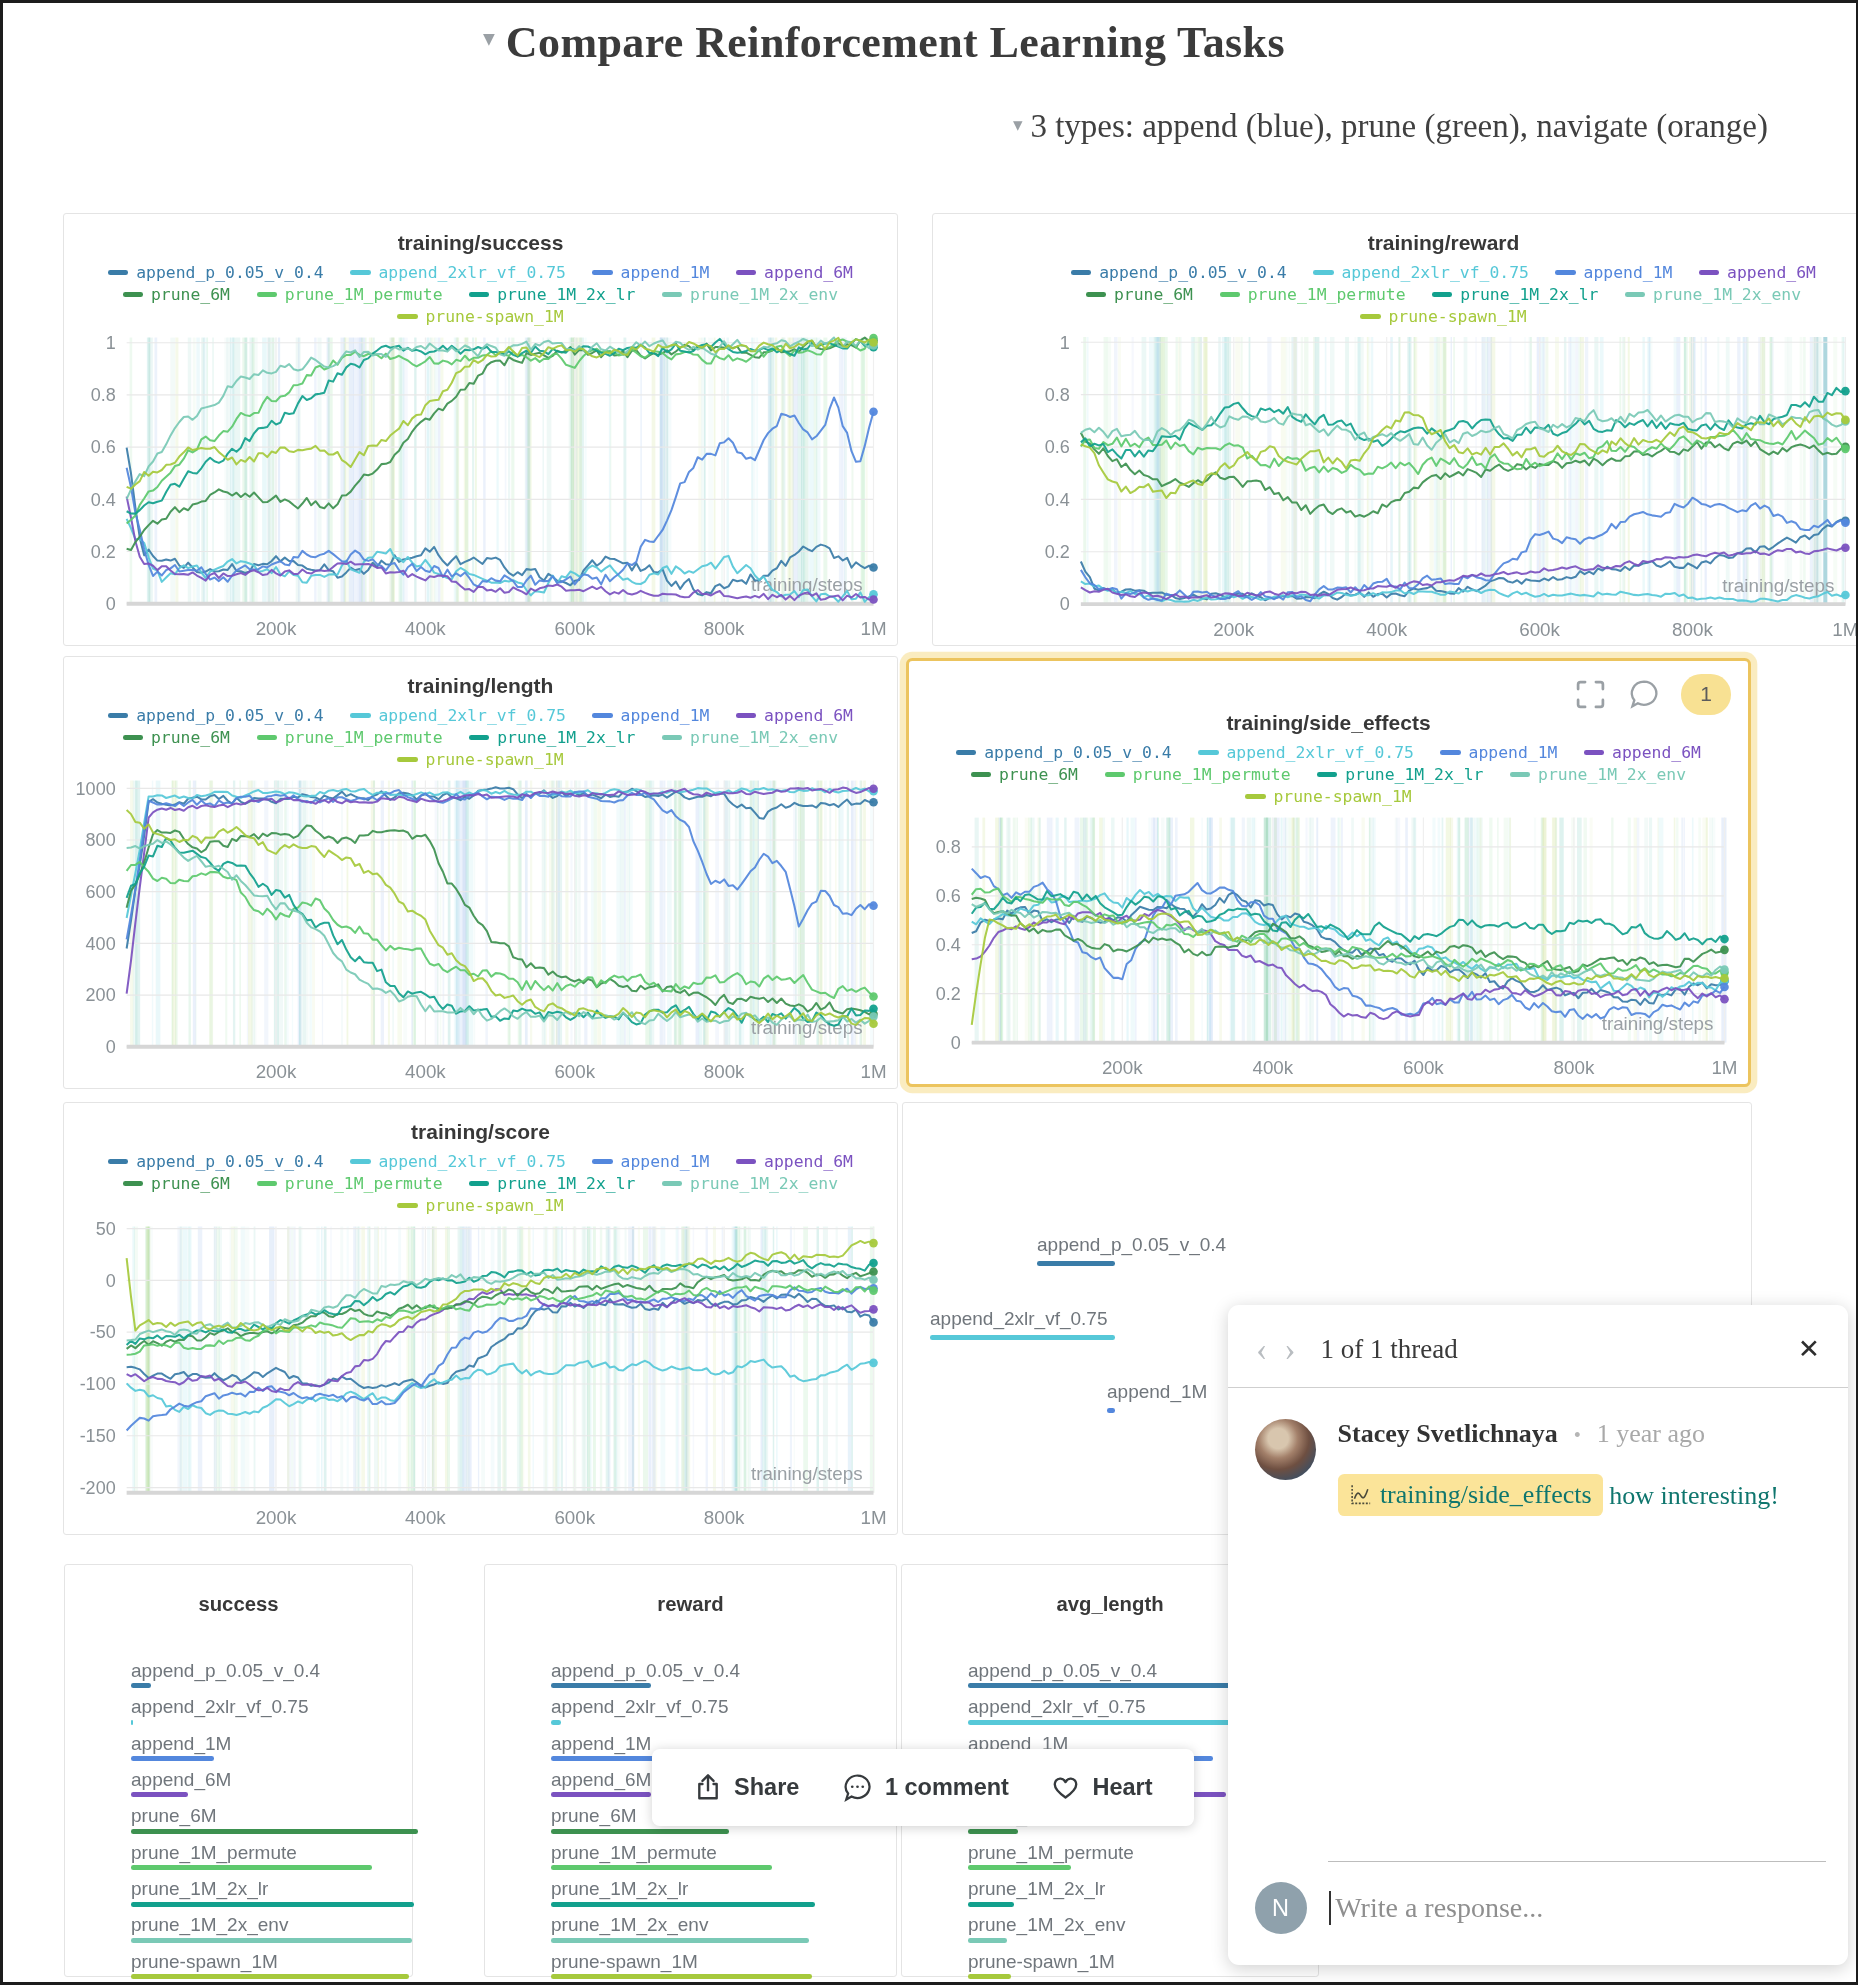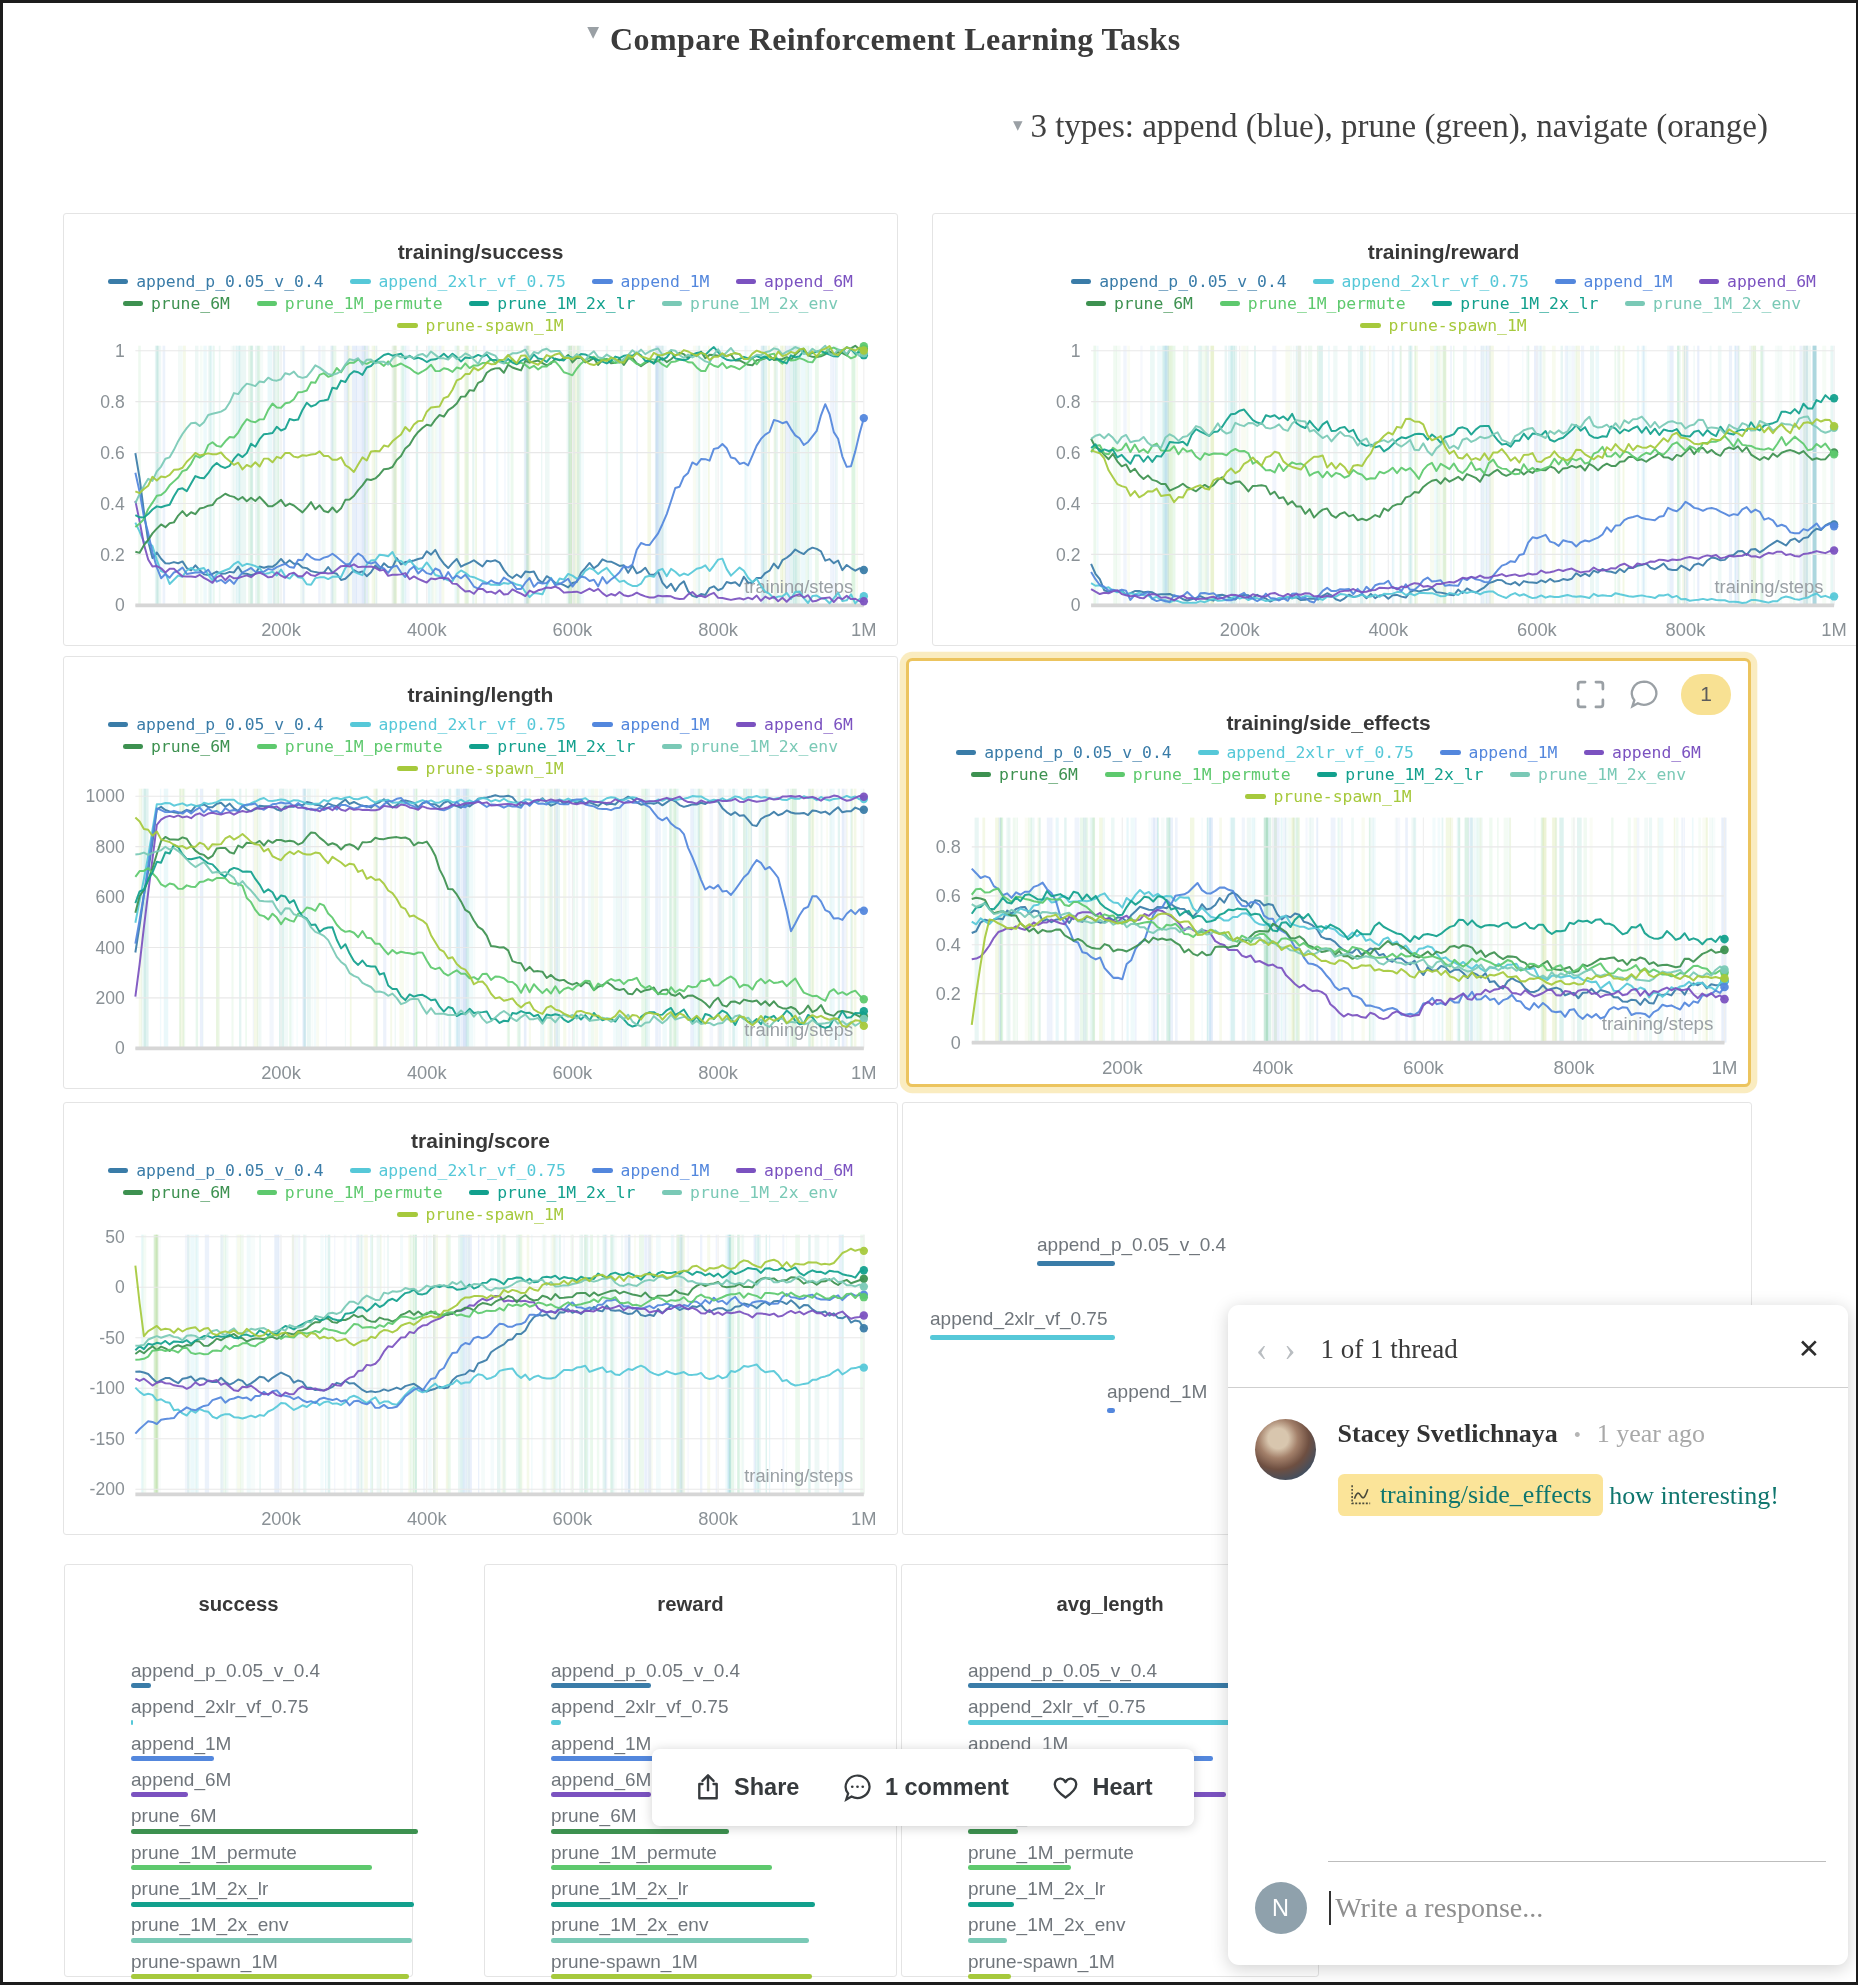--- a/index.html
+++ b/index.html
@@ -1,26 +1,26 @@
 <!DOCTYPE html>
 <html style="font-size:12.5px"><head>
 <meta charset="utf-8">
 <style>
   html,body{margin:0;padding:0;background:#ffffff;}
   body{width:1859px;height:1985px;position:relative;font-family:"Liberation Sans",sans-serif;overflow:hidden;}
   .frame{position:absolute;inset:0;border:3.1px solid #1c1c1c;pointer-events:none;z-index:50;}
   .titlerow{position:absolute;left:0;top:17px;width:1768px;text-align:center;color:#3b3b3b;}
   .titlerow .caret{color:#9aa0a5;font-size:23.5px;vertical-align:11px;margin-right:11px;}
-  .titlerow h1{display:inline;font-family:"Liberation Serif",serif;font-weight:600;font-size:32px;letter-spacing:0.4px;}
+  .titlerow h1{display:inline;font-family:"Liberation Serif",serif;font-weight:600;font-size:44px;letter-spacing:0.4px;}
   .subrow{position:absolute;left:0;top:108px;width:1768px;text-align:right;color:#404040;}
   .subrow .caret{color:#9aa0a5;font-size:19px;vertical-align:6.3px;margin-right:7.8px;}
   .subrow .sub{display:inline;font-family:"Liberation Serif",serif;font-weight:500;font-size:33px;}
   .panel{position:absolute;background:#fff;border:1.6px solid #e4e4e4;border-radius:3.1px;box-sizing:border-box;display:flex;flex-direction:column;}
   .panel.hl{border:3.9px solid #ecc45e;border-radius:6.3px;box-shadow:0 0 0 6.3px rgba(245,220,140,.55);}
-  .ptitle{text-align:center;font-weight:bold;font-size:21px;color:#383838;margin-top:26px;}
+  .ptitle{text-align:center;font-weight:bold;font-size:21px;color:#383838;margin-top:17px;}
   .legend{display:flex;flex-direction:column;align-items:center;gap:3.1px;margin-top:7.8px;}
   .legend .lrow{display:flex;gap:26.6px;justify-content:center;}
   .legend .litem{display:flex;align-items:center;gap:7.8px;font-family:"DejaVu Sans Mono",monospace;font-size:16.4px;}
   .legend .swatch{width:20.3px;height:5.5px;border-radius:2.3px;display:inline-block;}
   svg.plot{flex:1 1 auto;width:100%;}
   .barpanel .ptitle{font-size:20.3px;}
   .bars{position:relative;flex:1;}
   .blabel{position:absolute;font-size:19px;color:#70767c;white-space:nowrap;}
   .bline{position:absolute;height:4.7px;border-radius:2.3px;}
   .panelicons{position:absolute;top:12.5px;right:17px;display:flex;align-items:center;gap:20.3px;z-index:5;}

